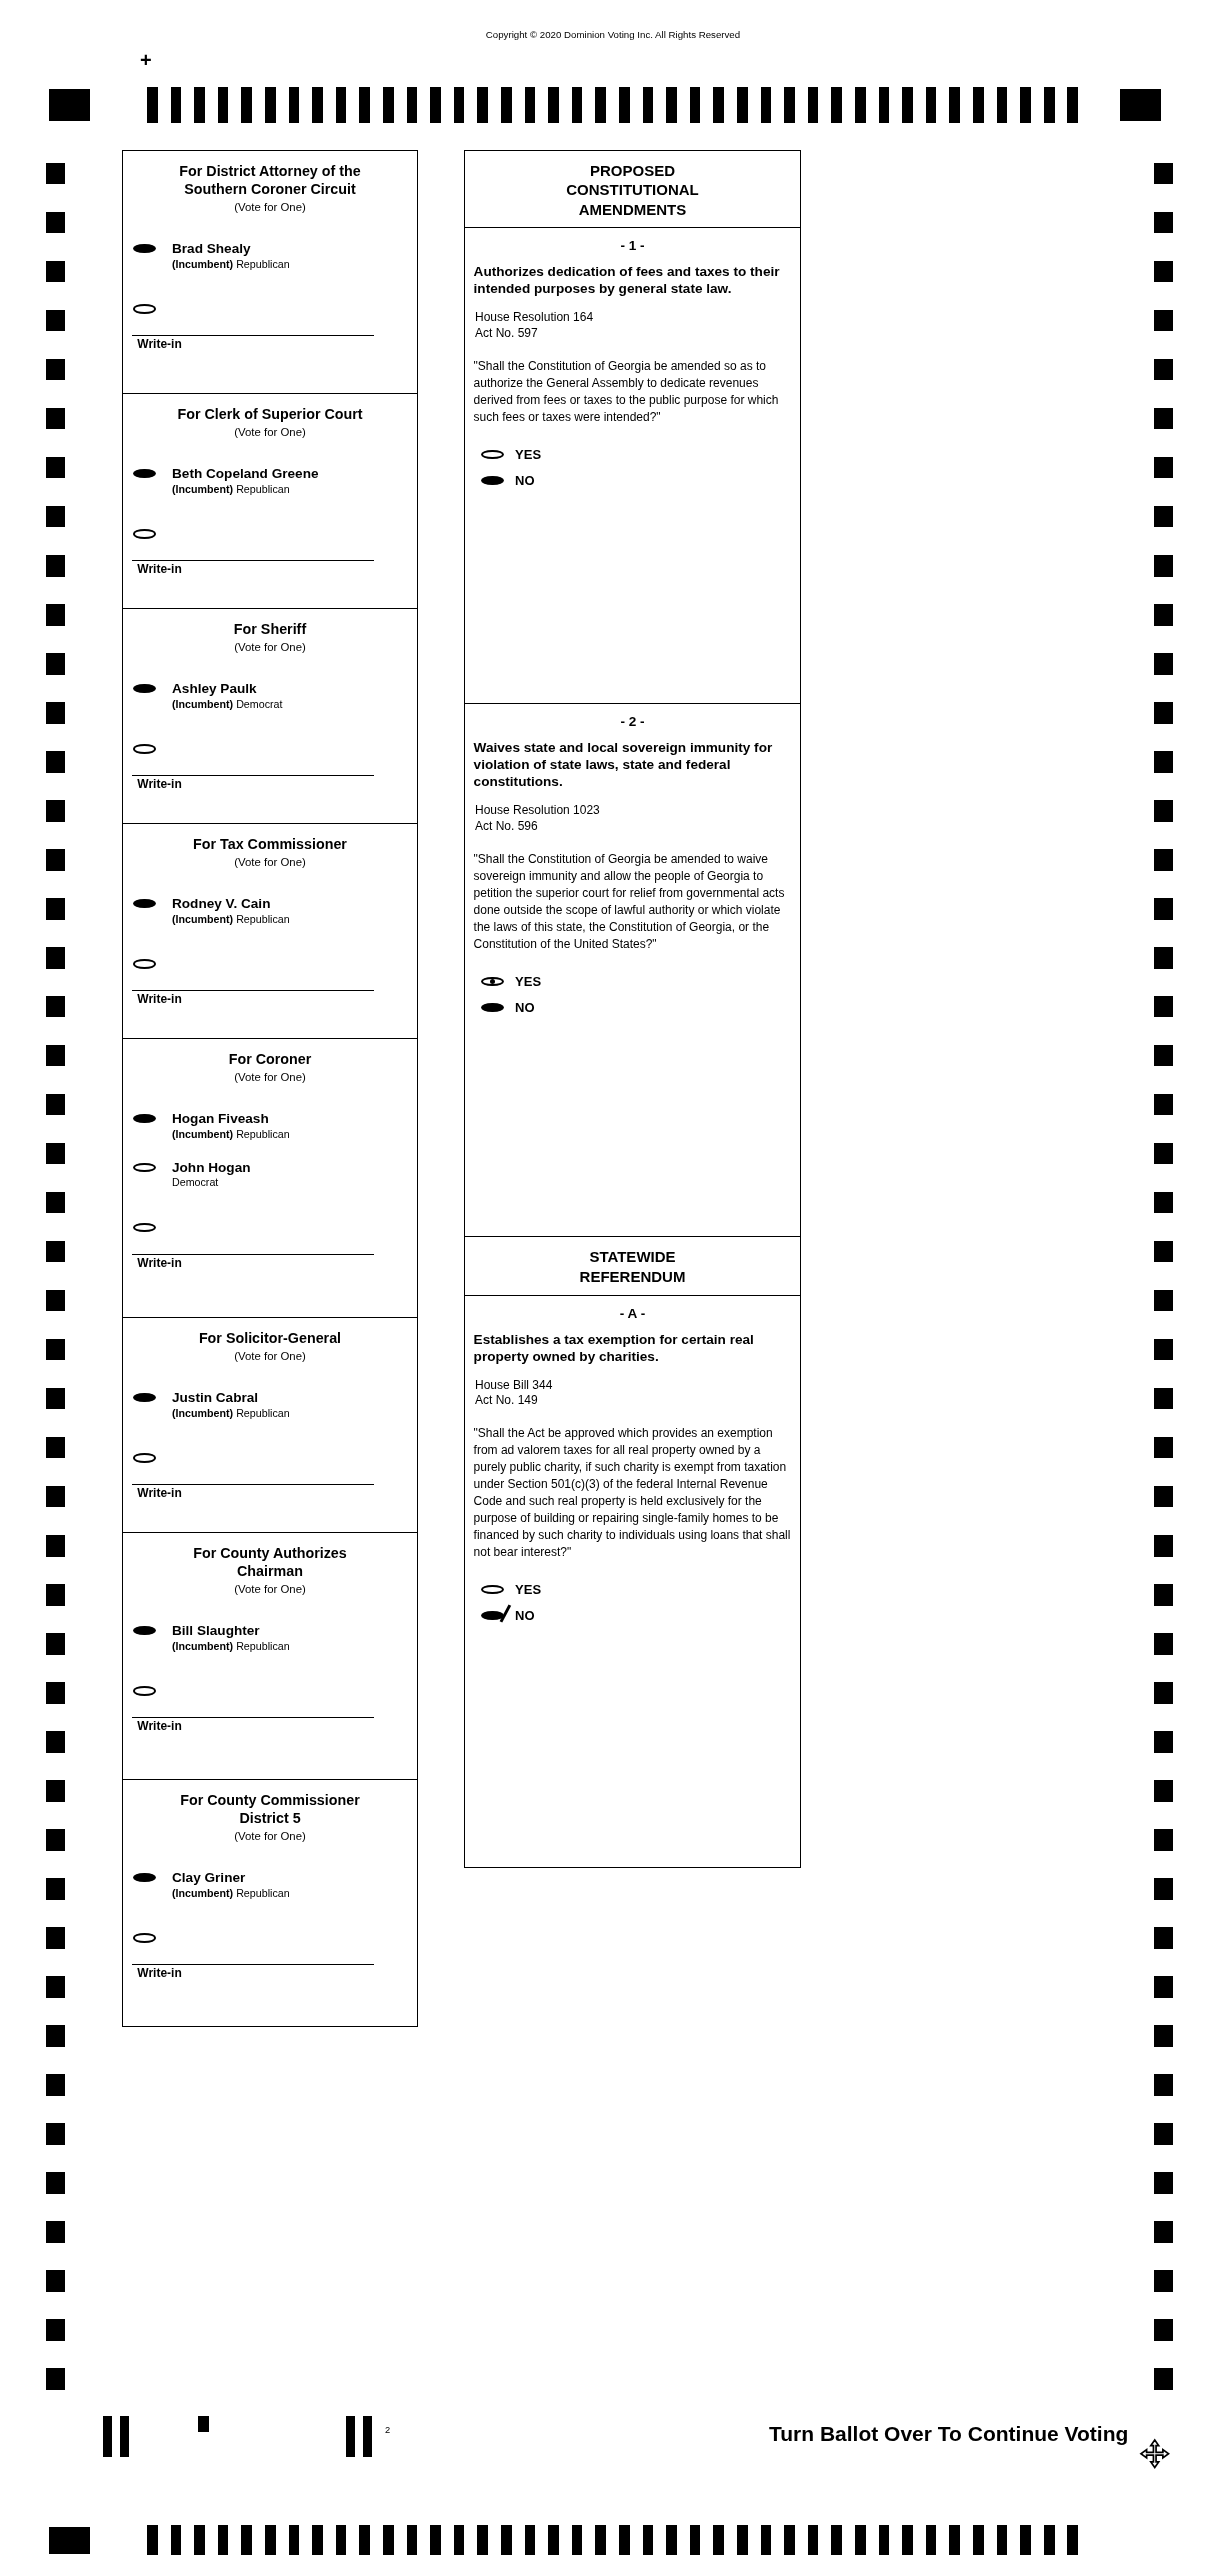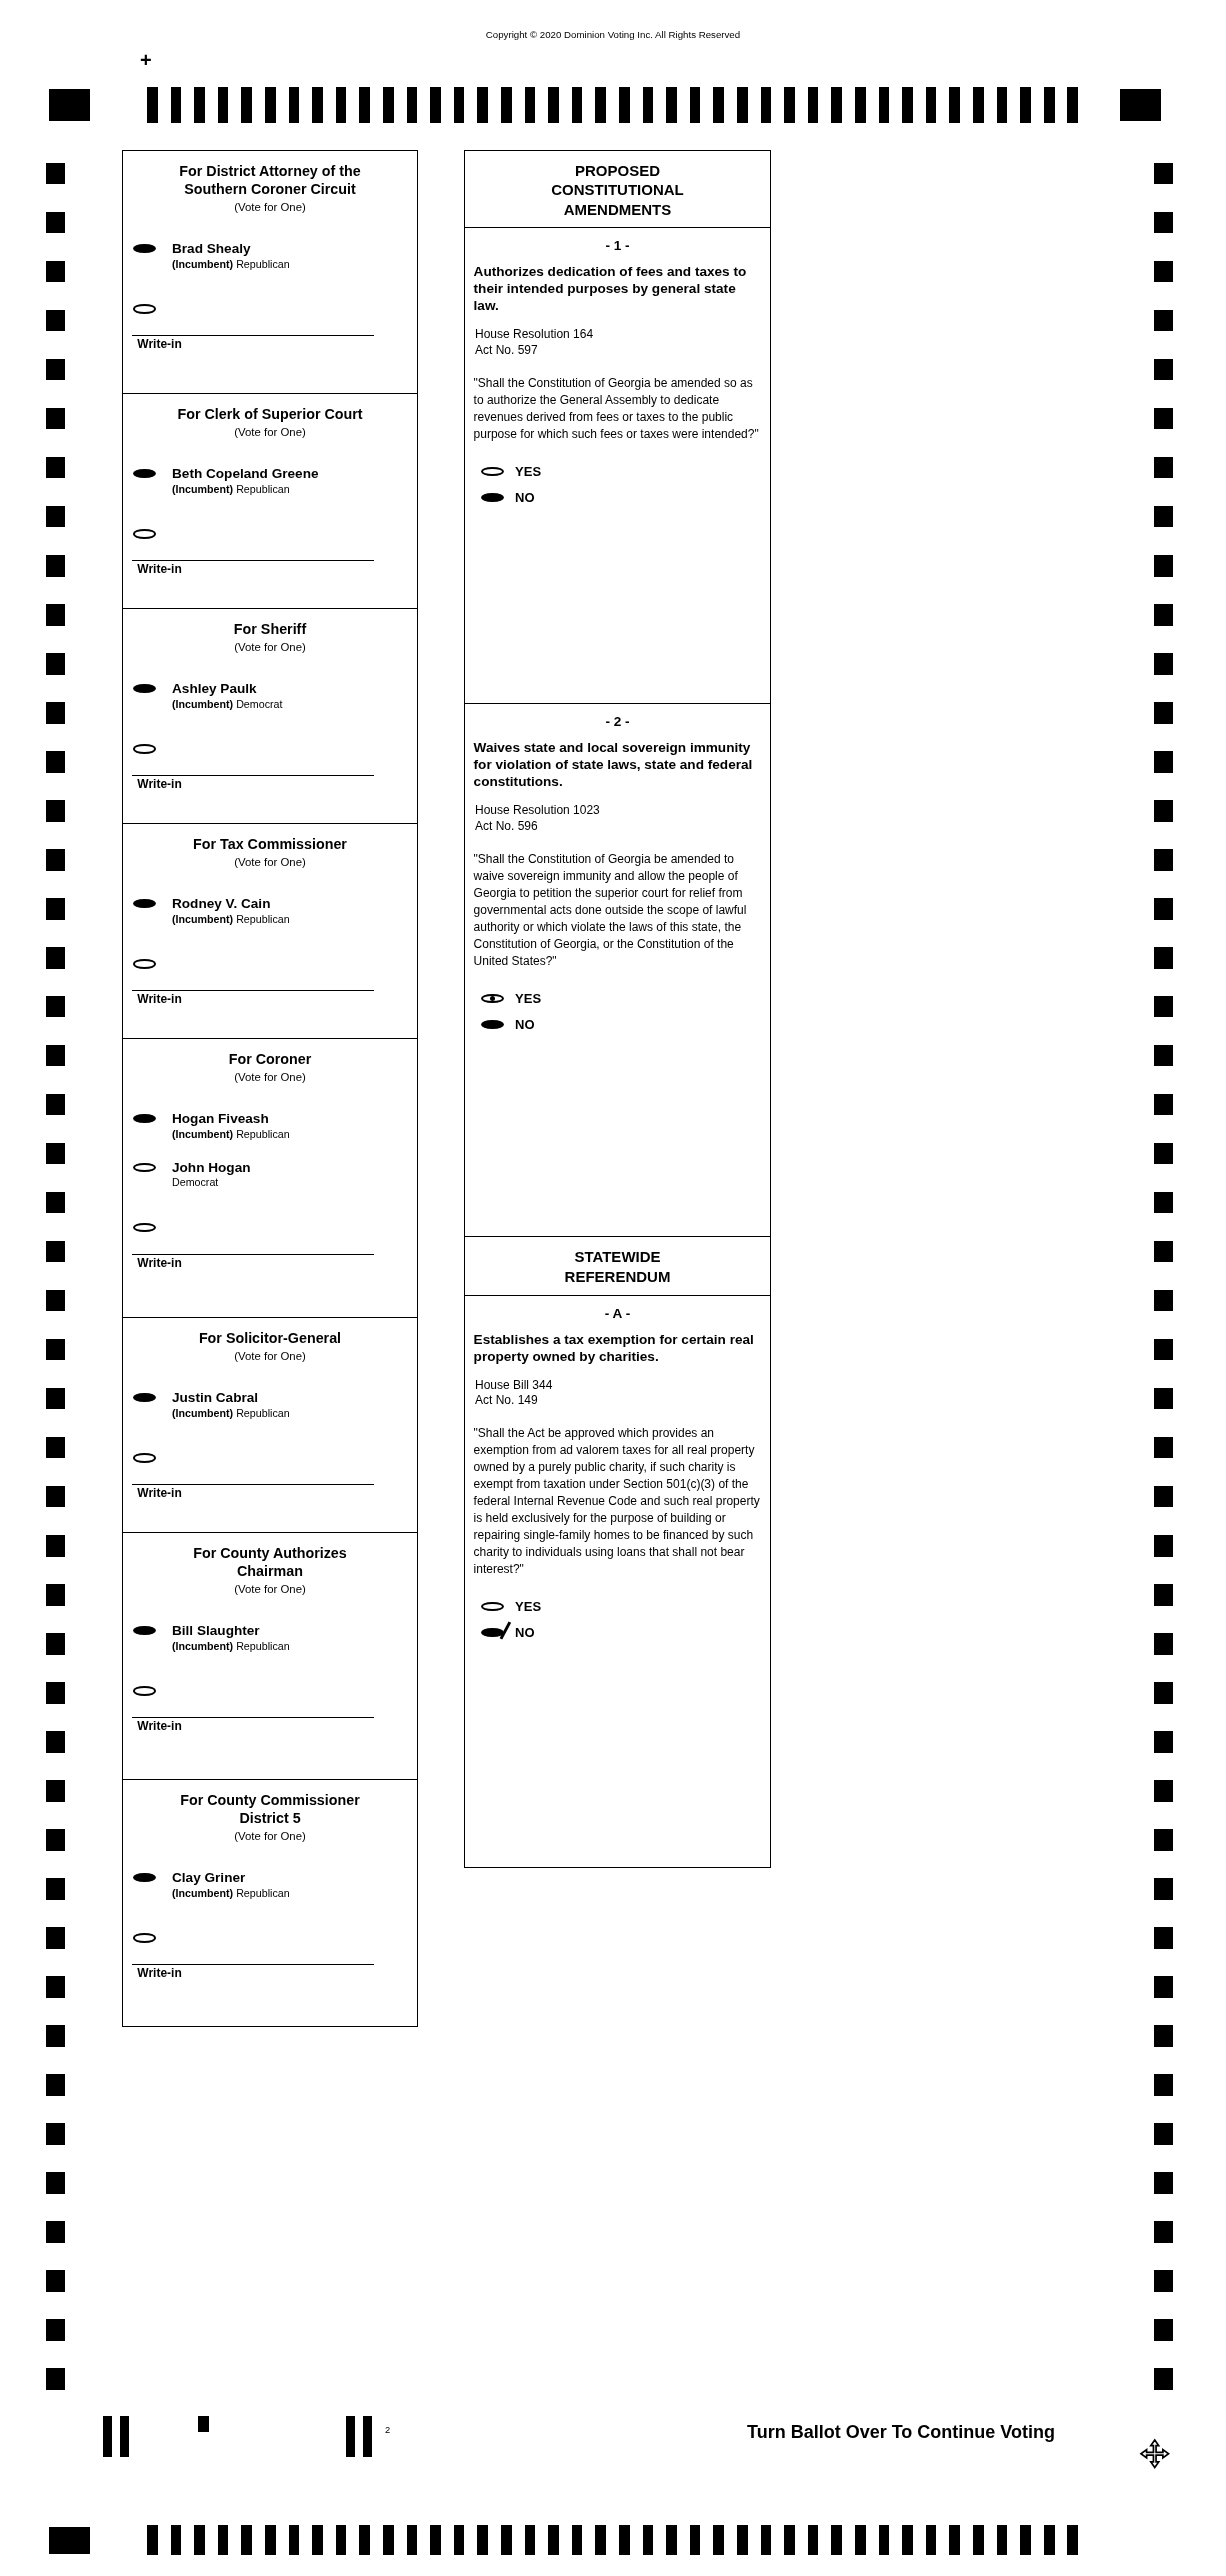--- a/index.html
+++ b/index.html
@@ -37,21 +37,21 @@
   .cand-name { font-size:13.6px; font-weight:bold; line-height:16.5px; }
   .cand-name:empty { display:none; }
   .cand-detail { font-size:10.7px; line-height:13.6px; }
   .inc { font-weight:bold; }
   .empty-row { margin-top:30px; }
   .writein { margin:21.5px 43px 0 8.6px; border-top:1.4px solid #000; }
   .writein-label { font-size:12px; font-weight:bold; padding:1.4px 0 7.2px 5.7px; }
 
   
   .col-right {
-    position:absolute; left:464px; top:150px; width:307px;
+    position:absolute; left:464px; top:150px; width:337px;
     border:1.4px solid #000; border-top:none; background:#fff;
   }
   .rsec { border-top:1.4px solid #000; }
   .rhead { text-align:center; font-weight:bold; font-size:15px; line-height:19.3px; padding:10px 4.3px 8.6px; }
   .m-num { text-align:center; font-weight:bold; font-size:13.6px; margin-top:10px; }
   .m-summary { font-weight:bold; font-size:13.6px; line-height:17px; margin:10px 10px 0 8.6px; }
   .m-refs { font-size:12px; line-height:15.7px; margin:13px 10px 0 10px; }
   .m-question { font-size:12px; line-height:17px; margin:15.7px 8.6px 0 8.6px; }
   .opt { display:flex; align-items:center; margin:21.5px 0 0 15.7px; }
   .opt + .opt { margin-top:10.7px; }
@@ -67,21 +67,21 @@
     content:""; position:absolute; left:50%; top:50%;
     width:5px; height:5px; margin:-2.5px 0 0 -2.5px; border-radius:50%; background:#000;
   }
   .state-check { background:#000; }
   .state-check::after {
     content:""; position:absolute; right:-5px; top:-9.3px;
     width:2.9px; height:18.6px; background:#000; transform:rotate(28deg);
   }
 
   
-  .turn-over { position:absolute; left:747px; top:2422px; font-size:18px; font-weight:bold; white-space:nowrap; }
+  .turn-over { position:absolute; left:769px; top:2422px; font-size:21px; font-weight:bold; white-space:nowrap; }
   .move-icon { position:absolute; left:1139px; top:2438px; }
 </style>
 </head>
 <body>
 
 <div class="copyright">Copyright © 2020 Dominion Voting Inc. All Rights Reserved</div>
 <div class="plus-mark">+</div>
 
 <div class="block" style="left:49px; top:89px; width:41px; height:32px;"></div>
 <div class="bars-h" style="left:147px; top:87px; width:934px; height:36px;"></div>

